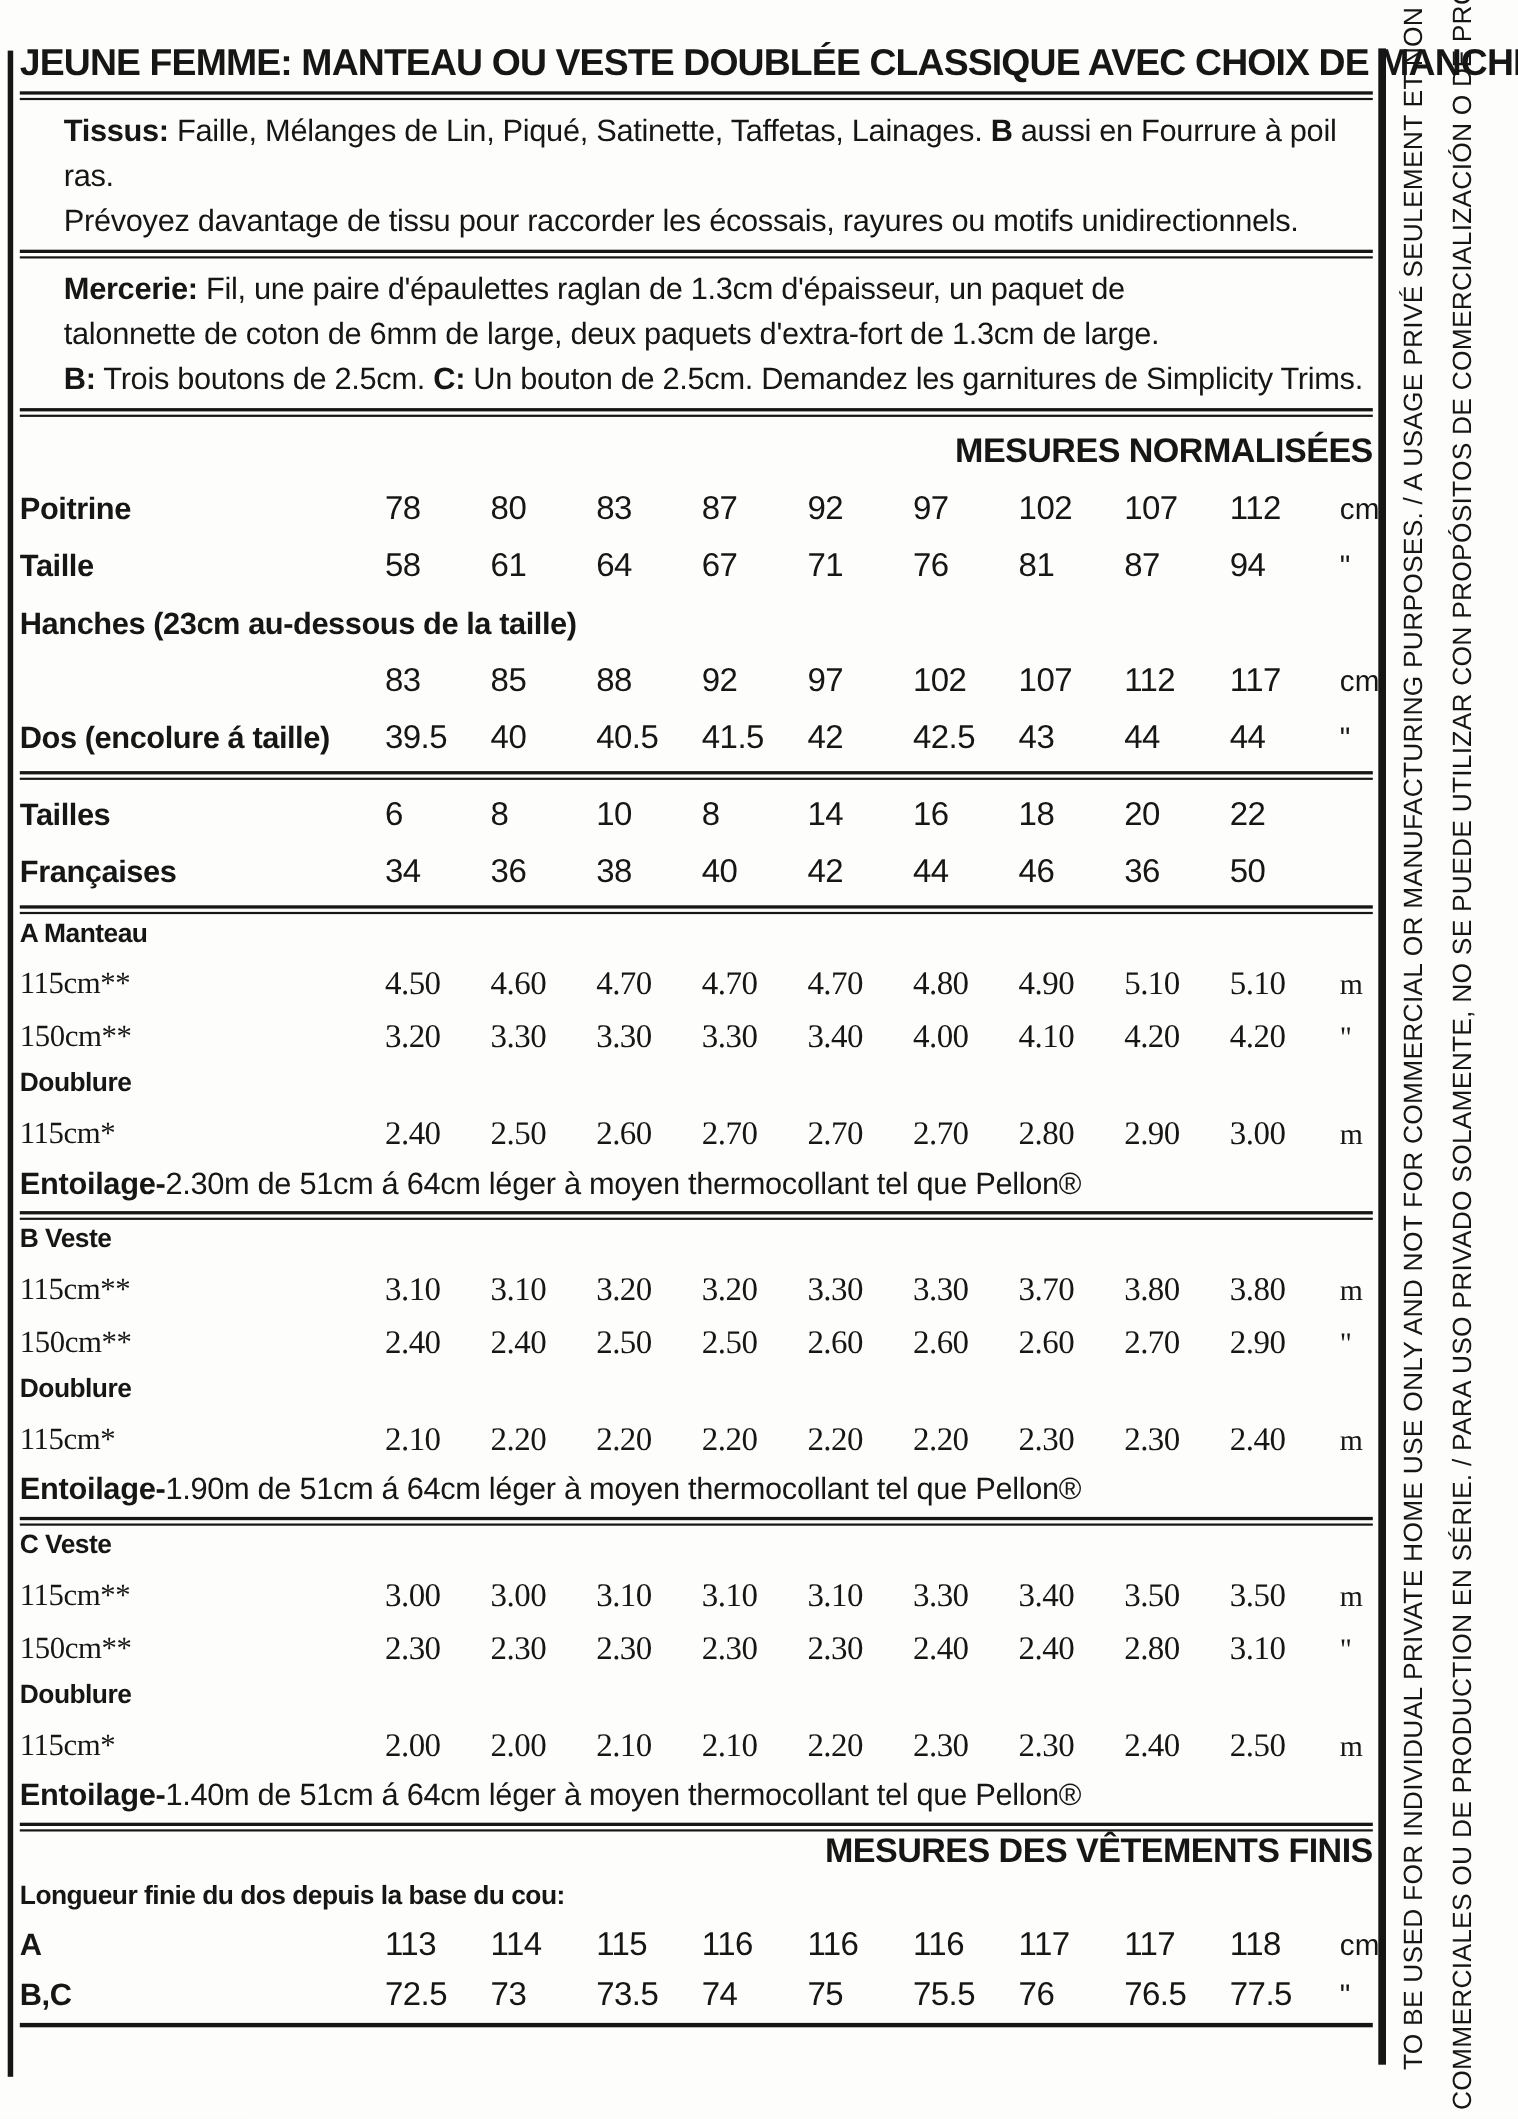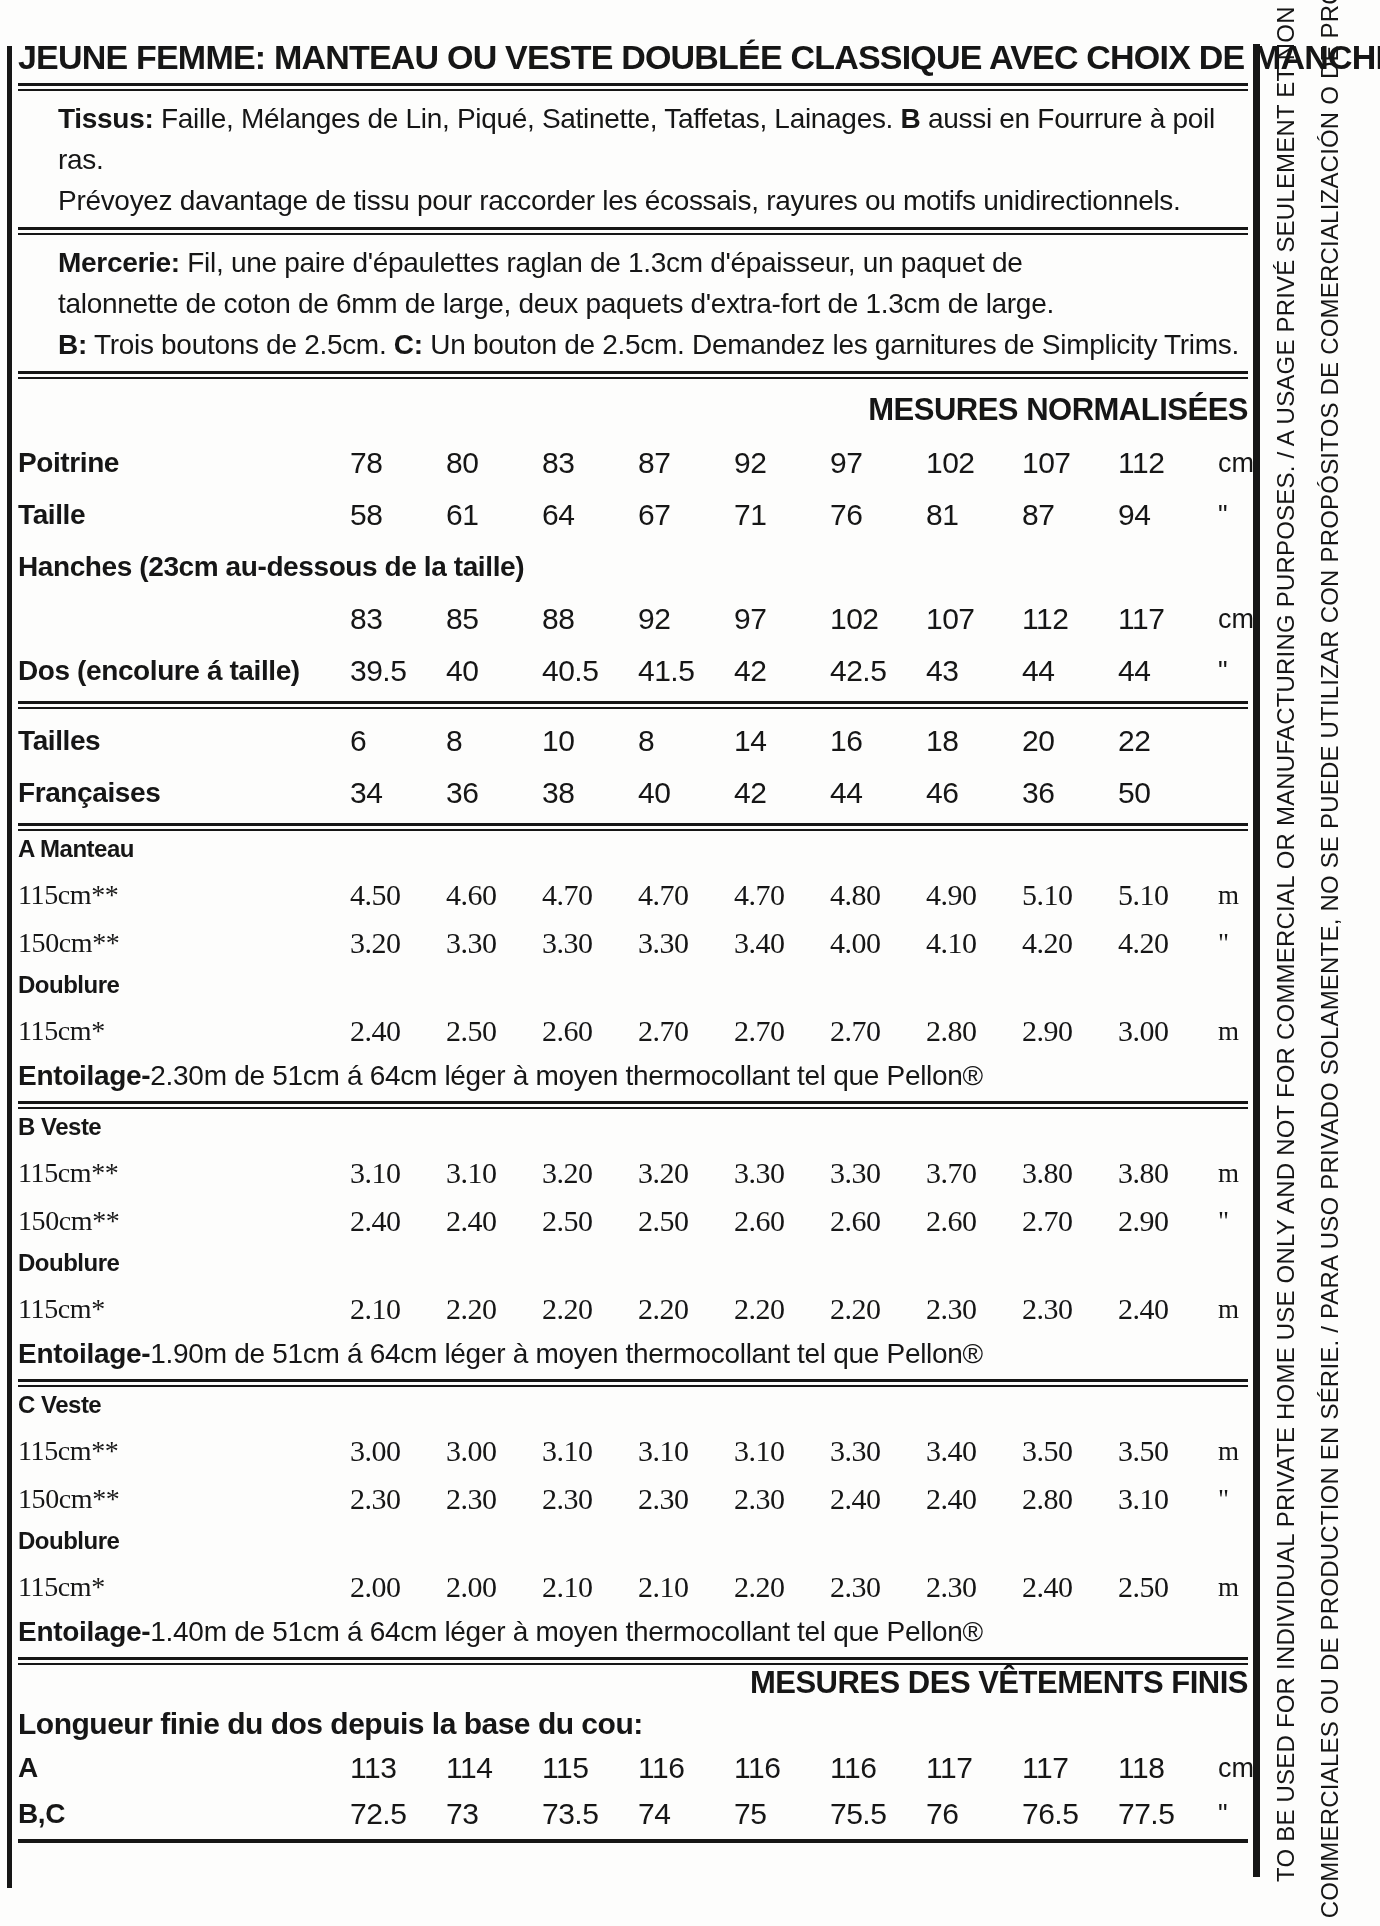--- a/index.html
+++ b/index.html
@@ -16,21 +16,21 @@
   .h2{font-size:31px;font-weight:700;letter-spacing:-0.5px;margin:13px 0 9px 0;text-align:right;}
   .h3{font-size:24px;font-weight:700;letter-spacing:-0.5px;margin:4px 0 2px 0;height:34px;}
   .trow{display:grid;grid-template-columns:332px repeat(9,96px) 1fr;align-items:center;height:52px;}
   .trow.g{height:48px;font-family:Liberation Serif, serif;}
   .trow.f{height:46px;}
   .tlabel{font-size:28px;letter-spacing:-0.4px;white-space:nowrap;}
   .tval{font-size:30px;letter-spacing:-0.5px;white-space:nowrap;}
   .tunit{font-size:27px;padding-left:4px;}
   .fullrow{grid-column:1/-1;}
   .ent{font-size:28px;letter-spacing:-0.3px;height:42px;display:flex;align-items:center;margin-bottom:4px;white-space:nowrap;}
-  .subhead{font-size:30px;font-weight:700;letter-spacing:-0.5px;margin:4px 0 2px 0;height:38px;display:flex;align-items:center;}
+  .subhead{font-size:24px;font-weight:700;letter-spacing:-0.5px;margin:4px 0 2px 0;height:38px;display:flex;align-items:center;}
   .footnotes{font-size:28px;letter-spacing:-0.3px;margin-top:8px;height:36px;display:flex;align-items:center;}
   .footnotes span{margin-right:62px;}
   .vert{position:absolute;writing-mode:vertical-rl;transform:rotate(180deg);white-space:nowrap;font-size:24px;letter-spacing:0.2px;color:#161616;}
   .vert-inner{left:1272px;bottom:44px;}
   .vert-outer{left:1316px;bottom:8px;}
 </style>
 </head>
 <body>
 
 <div class="page">

